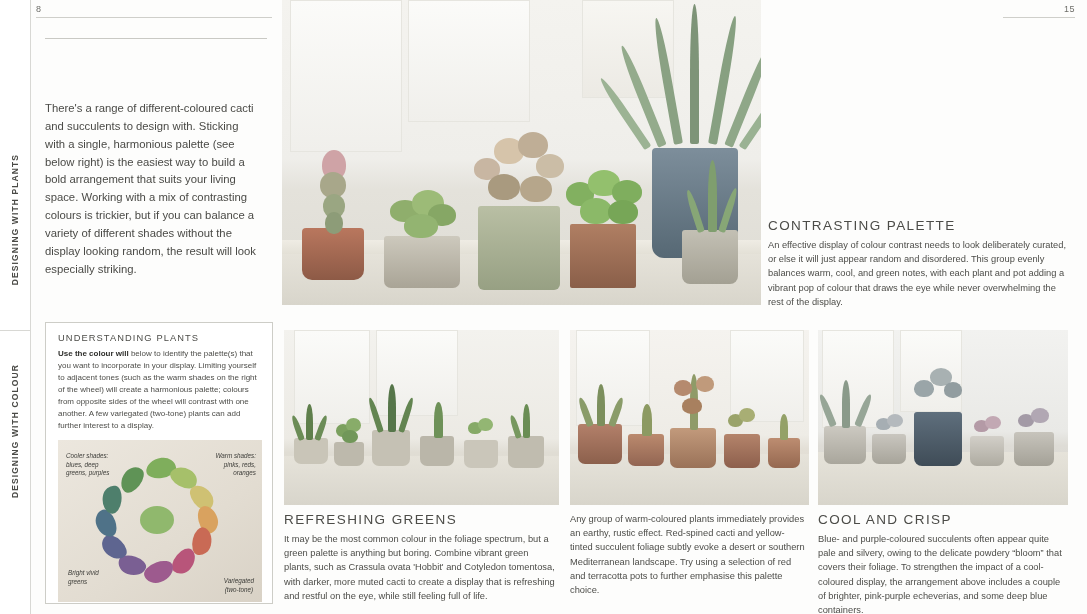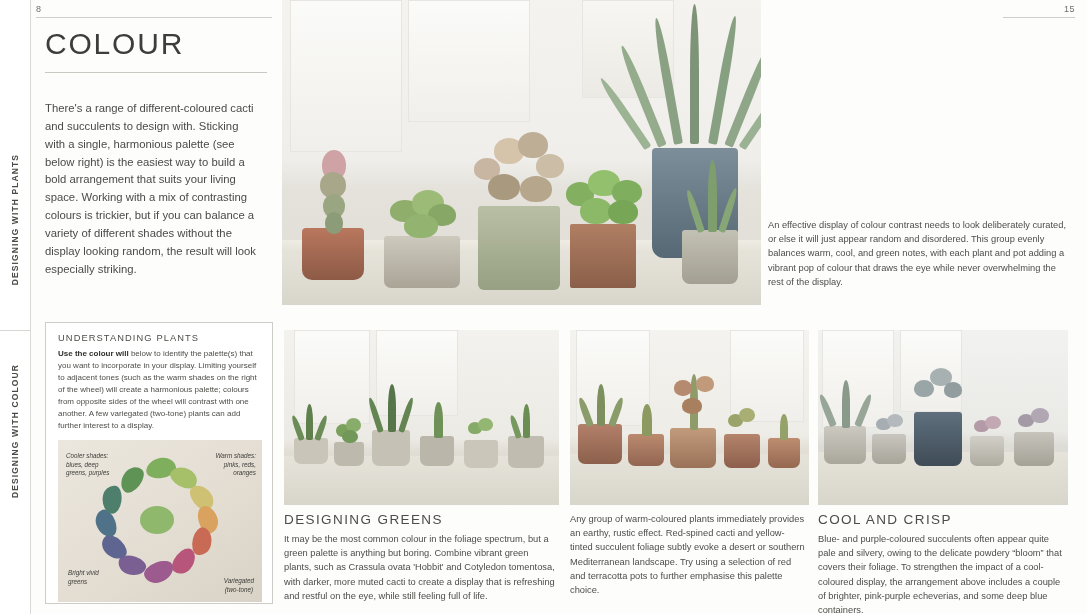--- a/index.html
+++ b/index.html
@@ -239,21 +239,20 @@
       <span>DESIGNING WITH COLOUR</span>
     </div>
   </div>
 
   <div class="folio folio-left">8</div>
   <div class="folio folio-right">15</div>
   <div class="rule-top-left"></div>
   <div class="rule-top-right"></div>
 
   <div class="headline">
-    <div class="line2">COLOUR</div>
     <div class="headline-rule"></div>
   </div>
   <div class="intro">There's a range of different-coloured cacti and succulents to design with. Sticking with a single, harmonious palette (see below right) is the easiest way to build a bold arrangement that suits your living space. Working with a mix of contrasting colours is trickier, but if you can balance a variety of different shades without the display looking random, the result will look especially striking.</div>
 
   <div class="photo" style="left:282px; top:0; width:479px; height:305px;">
     <div class="bg hero-bg"></div>
 
     <div class="win" style="left:8px; top:0; width:110px; height:150px;"></div>
     <div class="win" style="left:126px; top:0; width:120px; height:120px;"></div>
     <div class="win" style="left:300px; top:0; width:90px; height:96px; background:linear-gradient(180deg,#f7f6f2,#eceae4);"></div>
@@ -309,20 +308,21 @@
     <div class="pot" style="left:400px; top:230px; width:56px; height:54px; background:linear-gradient(180deg,#c3c0b4,#a3a093); border-radius:3px 3px 8px 8px;"></div>
     <div class="plant" style="left:412px; top:160px; width:34px; height:74px;">
       <div class="blade" style="left:14px; top:0; width:9px; height:72px; background:#7f9e6e;"></div>
       <div class="blade" style="left:4px; top:28px; width:7px; height:44px; background:#87a676; transform:rotate(-18deg);"></div>
       <div class="blade" style="left:24px; top:26px; width:7px; height:46px; background:#87a676; transform:rotate(18deg);"></div>
     </div>
   </div>
 
 
   <div class="caption" style="left:768px; top:218px; width:300px;">
+    <div class="cap-title">CONTRASTING PALETTE</div>
     <div class="cap-body">An effective display of colour contrast needs to look deliberately curated, or else it will just appear random and disordered. This group evenly balances warm, cool, and green notes, with each plant and pot adding a vibrant pop of colour that draws the eye while never overwhelming the rest of the display.</div>
   </div>
 
   <div class="uc-box">
     <div class="uc-title">UNDERSTANDING PLANTS</div>
     <div class="uc-body">
       <b>Use the colour will</b><span> below to identify the palette(s) that you want to incorporate in your display. Limiting yourself to adjacent tones (such as the warm shades on the right of the wheel) will create a harmonious palette; colours from opposite sides of the wheel will contrast with one another. A few variegated (two-tone) plants can add further interest to a display.</span>
     </div>
 
     <div class="wheel-photo">
@@ -471,21 +471,21 @@
     </div>
 
     <div class="pot" style="left:196px; top:102px; width:40px; height:34px; background:linear-gradient(180deg,#c7c4bc,#a4a197);"></div>
     <div class="plant" style="left:200px; top:76px; width:32px; height:28px;">
       <div class="leafbunch" style="left:0; top:8px; width:16px; height:13px; background:#a39aa6;"></div>
       <div class="leafbunch" style="left:13px; top:2px; width:18px; height:15px; background:#b1a7b3;"></div>
     </div>
   </div>
 
   <div class="caption" style="left:284px; top:512px; width:272px;">
-    <div class="cap-title">DESIGNING GREENS</div>
+    <div class="cap-title">REFRESHING GREENS</div>
     <div class="cap-body">It may be the most common colour in the foliage spectrum, but a green palette is anything but boring. Combine vibrant green plants, such as Crassula ovata 'Hobbit' and Cotyledon tomentosa, with darker, more muted cacti to create a display that is refreshing and restful on the eye, while still feeling full of life.</div>
   </div>
 
   <div class="caption" style="left:570px; top:512px; width:236px;">
     <div class="cap-body">Any group of warm-coloured plants immediately provides an earthy, rustic effect. Red-spined cacti and yellow-tinted succulent foliage subtly evoke a desert or southern Mediterranean landscape. Try using a selection of red and terracotta pots to further emphasise this palette choice.</div>
   </div>
 
   <div class="caption" style="left:818px; top:512px; width:250px;">
     <div class="cap-title">COOL AND CRISP</div>
     <div class="cap-body">Blue- and purple-coloured succulents often appear quite pale and silvery, owing to the delicate powdery “bloom” that covers their foliage. To strengthen the impact of a cool-coloured display, the arrangement above includes a couple of brighter, pink-purple echeverias, and some deep blue containers.</div>

